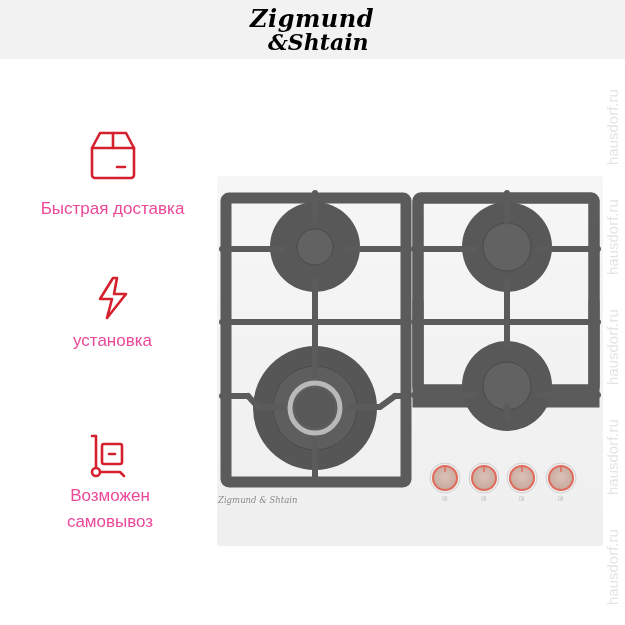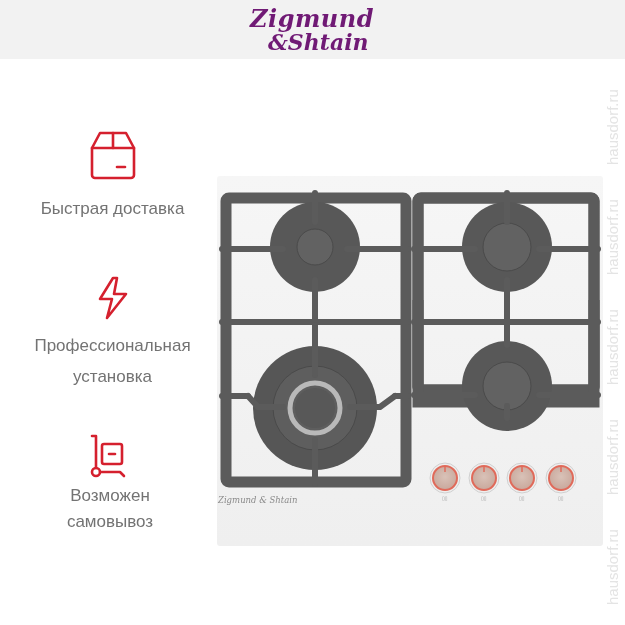--- a/index.html
+++ b/index.html
@@ -1,26 +1,26 @@
 <!DOCTYPE html>
 <html><head>
 <meta charset="utf-8">
 <style>
   * { box-sizing: border-box; margin: 0; padding: 0; }
   html, body { width: 625px; height: 625px; background: #ffffff; overflow: hidden; }
   body { position: relative; font-family: "Liberation Sans", "DejaVu Sans", sans-serif; color: #1a1a1a; }
 
   .header { position: absolute; left: 0; top: 0; width: 625px; height: 59px; background: #f2f2f2; }
-  .logo { position: absolute; left: 248px; top: 2px; width: 140px; height: 56px; font-family: "DejaVu Serif", serif; font-weight: bold; color: #701a75; }
+  .logo { position: absolute; left: 248px; top: 2px; width: 140px; height: 56px; font-family: "DejaVu Serif", serif; font-weight: bold; color: #000000; }
   .logo .l1 { position: absolute; left: 2px; top: 2px; font-size: 24px; letter-spacing: 0.5px; font-style: italic; }
   .logo .l2 { position: absolute; left: 20px; top: 27px; font-size: 22px; font-style: italic; }
 
   .feature { position: absolute; text-align: center; }
   .feature .icon { display: block; margin: 0 auto; }
-  .feature .label { font-size: 17px; line-height: 22px; color: #737373; }
+  .feature .label { font-size: 17px; line-height: 22px; color: #ec4899; }
 
   .f1 { left: 20px; top: 130px; width: 185px; }
   .f1 .icon { width: 50px; height: 52px; }
   .f1 .label { margin-top: 16px; }
 
   .f2 { left: 5px; top: 275px; width: 215px; }
   .f2 .icon { width: 40px; height: 46px; }
   .f2 .label { margin-top: 14px; }
 
   .f3 { left: 30px; top: 432px; width: 160px; }
@@ -50,21 +50,20 @@
       <line x1="29" y1="37" x2="37" y2="37"></line>
     </g>
   </svg>
   <div class="label">Быстрая доставка</div>
 </div>
 
 <div class="feature f2">
   <svg class="icon" viewBox="0 0 40 46">
     <path d="M20 3 L7 24 H19 L14 43 L33 19 H21 L24 3 Z" fill="none" stroke="#d5202e" stroke-width="2.6" stroke-linejoin="round"></path>
   </svg>
-  <div class="label">Профессиональная</div>
   <div class="label" style="margin-top:9px">установка</div>
 </div>
 
 <div class="feature f3">
   <svg class="icon" viewBox="0 0 56 48">
     <g fill="none" stroke="#d5202e" stroke-width="2.6" stroke-linejoin="round" stroke-linecap="round">
       <path d="M10 4 H14 V36"></path>
       <circle cx="14" cy="40" r="4"></circle>
       <path d="M18 40 H38 L42 44"></path>
       <rect x="20" y="12" width="20" height="20" rx="2"></rect>

